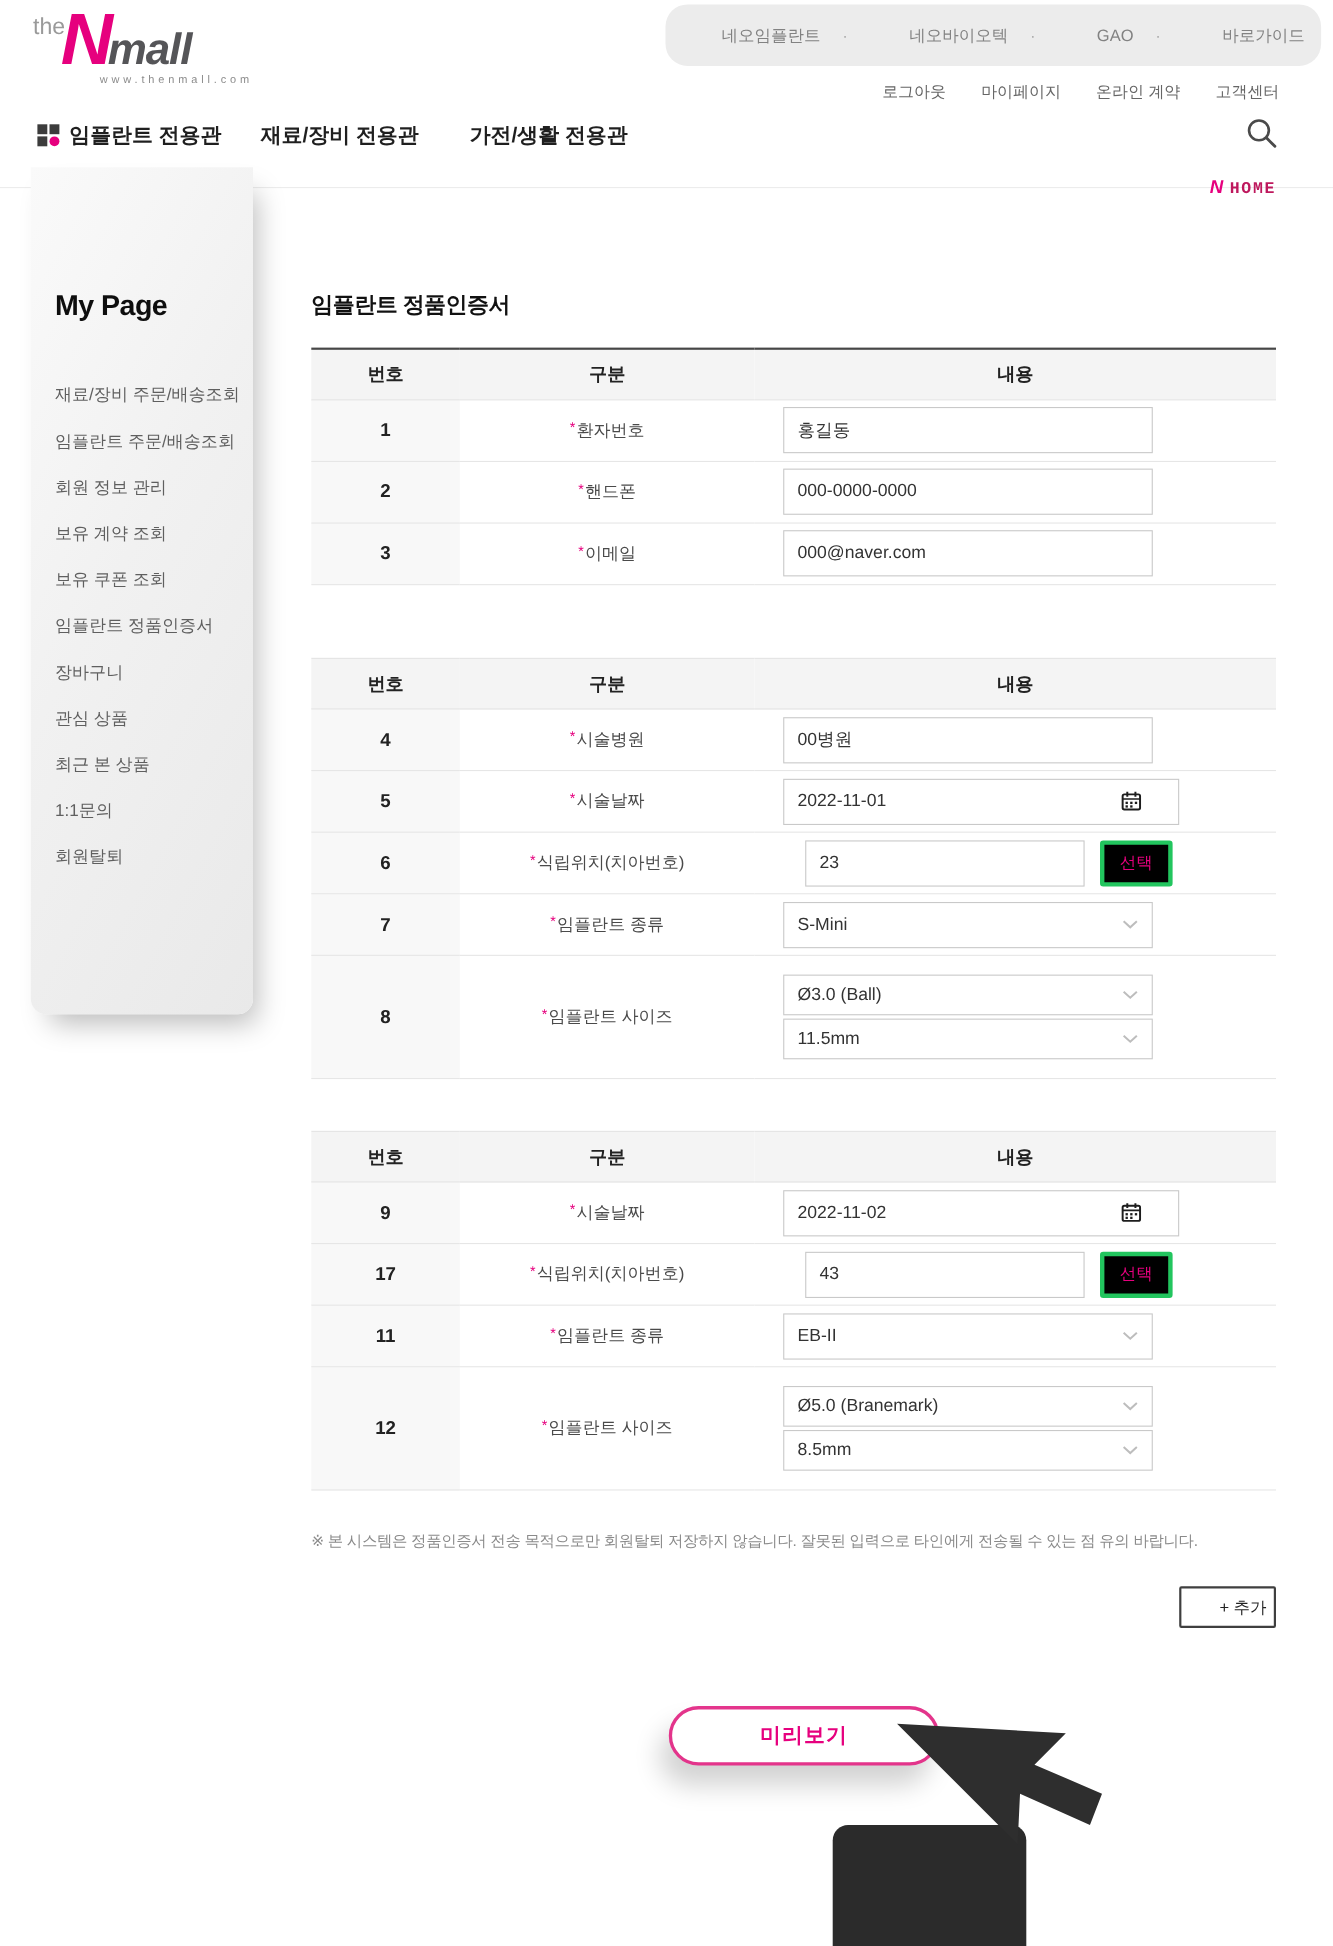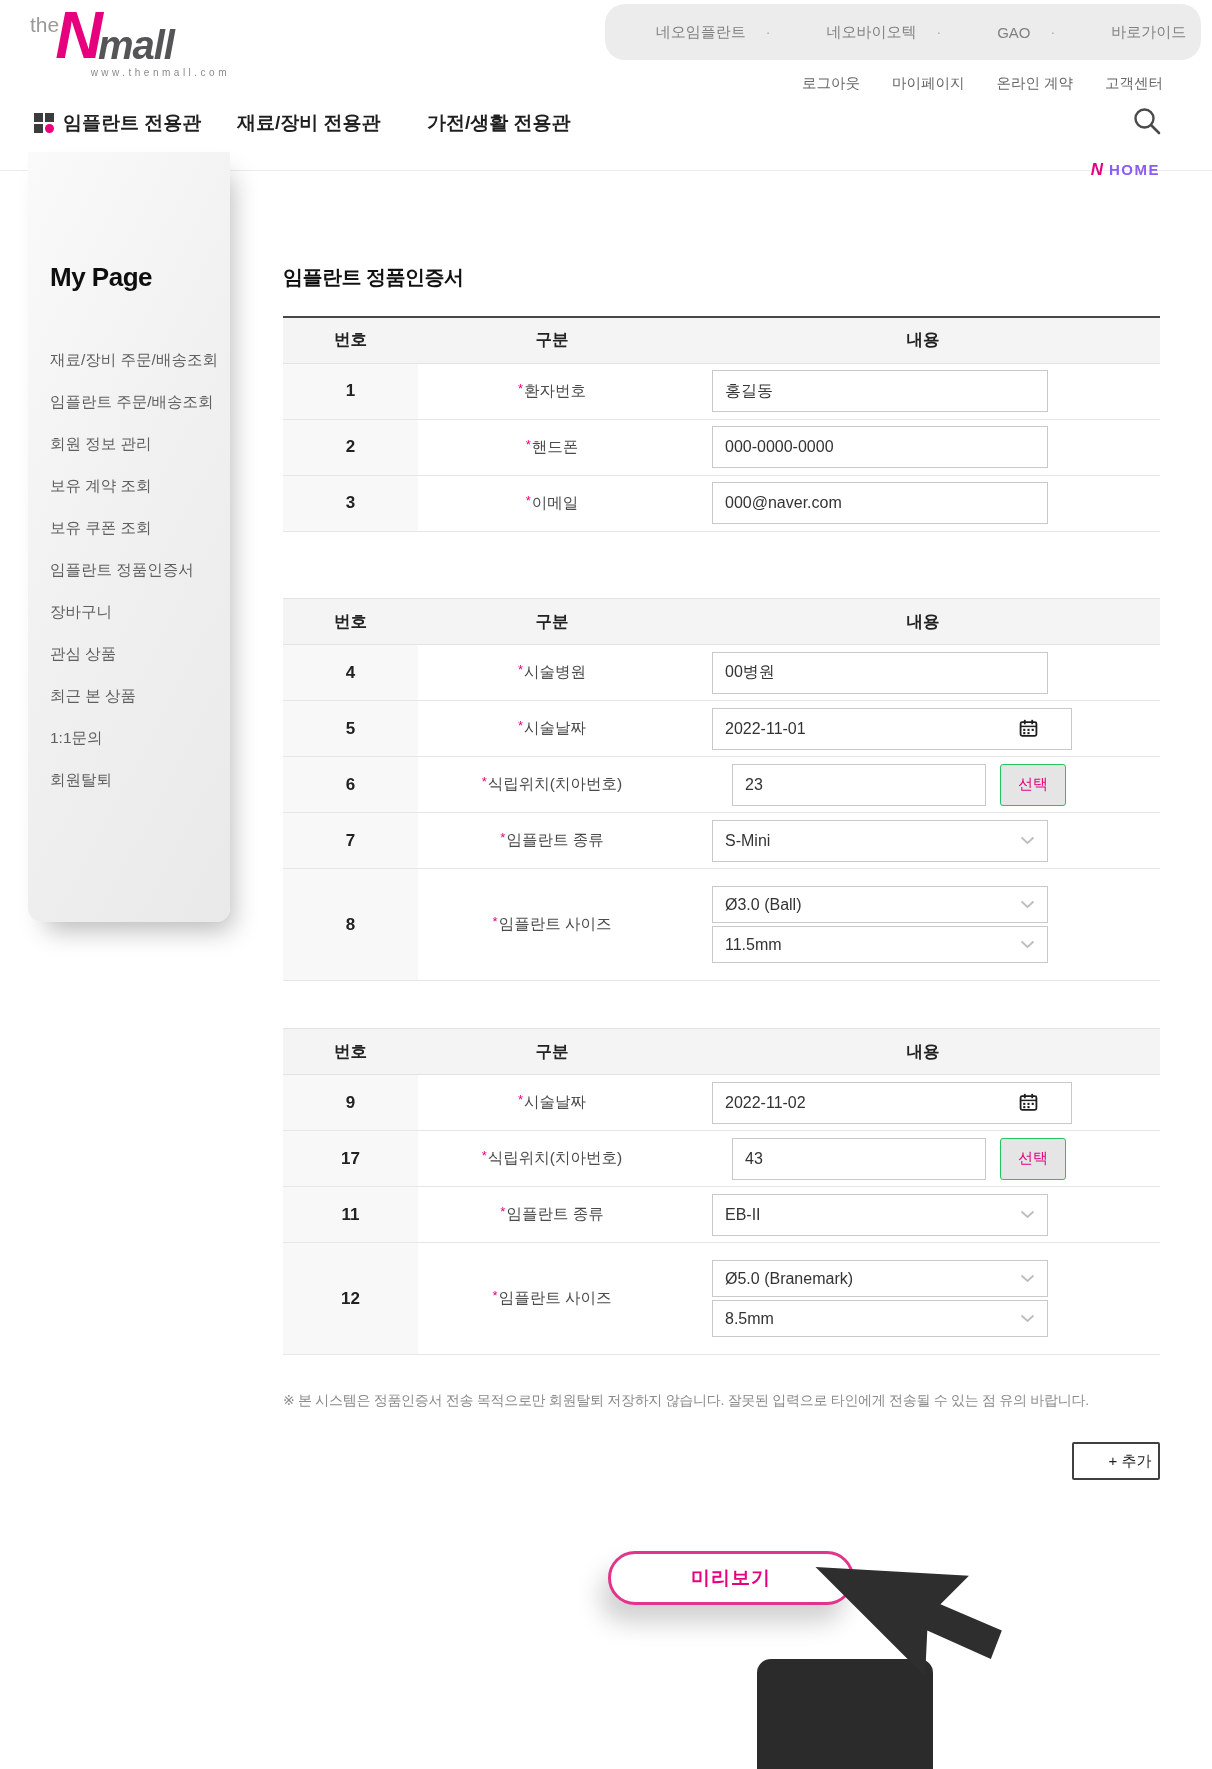--- a/index.html
+++ b/index.html
@@ -37,21 +37,21 @@
   .sidebar { position:absolute; left:28px; top:152px; width:202px; height:770px;
     background:linear-gradient(118deg,#fafafa 0%,#f1f1f1 45%,#e9e9e9 100%);
     border-radius:0 0 14px 14px;
     box-shadow:10px 16px 26px -8px rgba(0,0,0,0.28); }
   .sidebar-title { margin:110px 0 0 22px; font-size:26px; font-weight:bold; color:#0e0e0e; letter-spacing:-0.5px; }
   .sidebar-menu { list-style:none; margin:46px 0 0 22px; }
   .sidebar-menu li { height:42px; line-height:42px; font-size:15.5px; color:#5f5f5f; cursor:pointer; white-space:nowrap; }
   
   .nhome { position:absolute; top:160px; left:283px; width:877px; text-align:right; cursor:pointer; }
   .nh-n { font-size:17px; font-weight:bold; font-style:italic; color:#e6007e; margin-right:6px; }
-  .nh-home { font-size:15px; font-weight:bold; color:#8b5cf6; letter-spacing:1.5px; }
+  .nh-home { font-size:15px; font-weight:bold; color:#be185d; letter-spacing:1.5px;font-family:Liberation Mono, monospace; }
   .page-title { position:absolute; top:264px; left:283px; font-size:20px; font-weight:bold; color:#111; letter-spacing:-0.5px; }
   .table-wrap { position:absolute; left:283px; width:877px; }
   .t1 { top:316px; } .t2 { top:598px; } .t3 { top:1028px; }
   table.form-table { width:877px; border-collapse:collapse; table-layout:fixed; }
   table.form-table.first { border-top:2px solid #474747; }
   table.form-table.rest  { border-top:1px solid #e3e3e3; }
   .form-table col.c-no { width:135px; } .form-table col.c-cat { width:268px; } .form-table col.c-val { width:474px; }
   .form-table th { height:46px; background:#f4f4f4; font-size:16.5px; font-weight:bold; color:#222;
     border-bottom:1px solid #e3e3e3; }
   .form-table td { border-bottom:1px solid #e6e6e6; vertical-align:middle; }
@@ -61,21 +61,21 @@
   .star { color:#e6007e; font-size:13px; vertical-align:3px; margin-right:1px; }
   td.val-cell { padding-left:26px; }
   .text-field { width:336px; height:42px; border:1px solid #c9c9c9; background:#fff; font-size:16px;
     color:#333; padding:0 12px; font-family:inherit; }
   .field-wrap { position:relative; width:336px; }
   .field-wrap .text-field { width:360px; }
   .cal-btn { position:absolute; right:9px; top:50%; transform:translateY(-50%); width:20px; height:20px;
     background:none; border:none; cursor:pointer; padding:0; }
   .pick-row { display:flex; align-items:center; gap:14px; }
   .pick-row .text-field { width:254px;margin-left:20px; }
-  .pick-btn { width:66px; height:42px; background:#e5e5e5; border:1px solid #22c55e; border-radius:3px;
+  .pick-btn { width:66px; height:42px; background:#000000; border:4px solid #22c55e; border-radius:3px;
     color:#e6007e; font-size:15px; cursor:pointer; font-family:inherit; }
   .select-box { width:336px; height:42px; border:1px solid #c9c9c9; background:#fff; display:flex;
     align-items:center; justify-content:space-between; padding:0 12px; font-size:16px; color:#333; cursor:pointer;gap:28px; }
   .select-stack { display:flex; flex-direction:column; gap:3px; }
   .select-stack .select-box { height:37px; }
   .notice { position:absolute; top:1392px; left:283px; width:900px; font-size:14px; color:#8a8a8a; letter-spacing:-0.3px; }
   .add-row { position:absolute; top:1442px; left:283px; width:877px; text-align:right; }
   .add-btn { width:88px; height:38px; background:#fff; border:2px solid #3f3f3f; border-radius:2px;
     font-size:15px; color:#222; cursor:pointer; font-family:inherit;padding-left:28px; }
   .preview-btn { position:absolute; top:1551px; left:608px; width:246px; height:54px; background:#fff;

